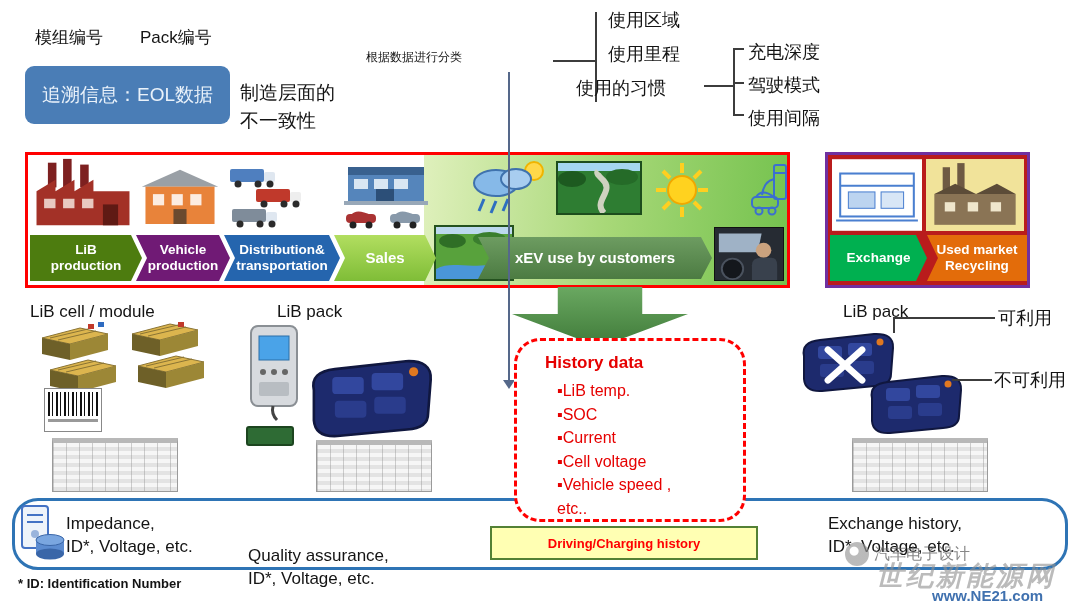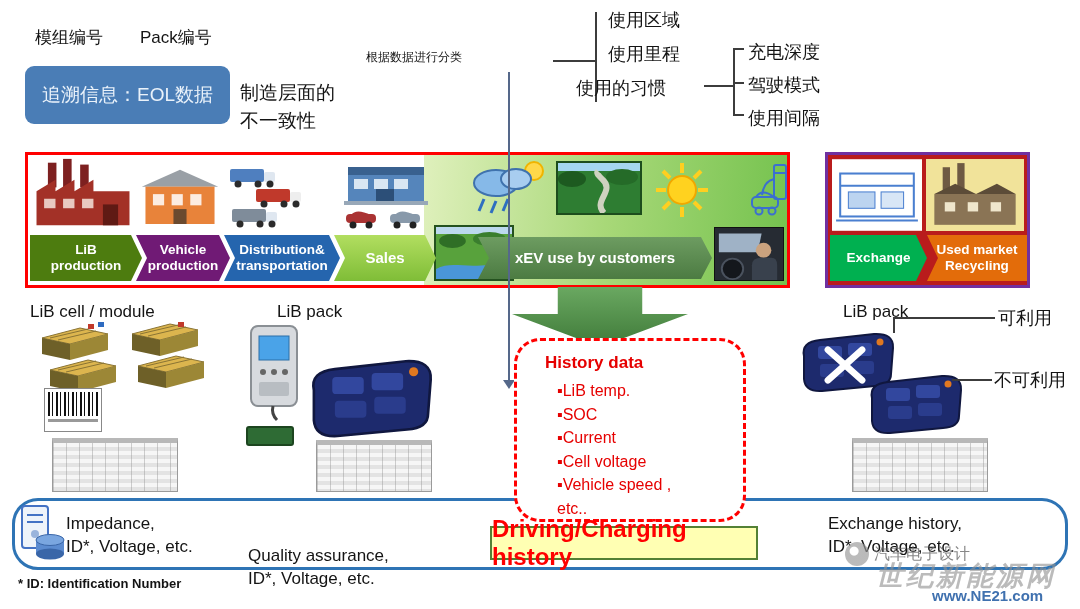--- a/index.html
+++ b/index.html
@@ -97,21 +97,21 @@
   #lbl-usable    { left:998px; top:306px; }
   #lbl-notusable { left:994px; top:368px; }
 
   
   #bottom-band { left:12px; top:498px; width:1056px; height:72px; border:3px solid #2e74b5; border-radius:26px; background:#fff; z-index:4; }
   #server-icon { left:20px; top:504px; width:46px; height:58px; z-index:5; }
   #txt-impedance    { left:66px;  top:512px; font-size:17px; line-height:23px; z-index:5; }
   #txt-quality      { left:248px; top:512px; font-size:17px; line-height:23px; z-index:5;margin-top:32px; }
   #txt-exch-history { left:828px; top:512px; font-size:17px; line-height:23px; z-index:5; }
   #driving-box { left:490px; top:526px; width:268px; height:34px; background:#ffffb3; border:2px solid #538135; z-index:7;
-                 display:flex; align-items:center; justify-content:center; color:#ff0000; font-weight:bold; font-size:24px; }
+                 display:flex; align-items:center; justify-content:center; color:#ff0000; font-weight:bold; font-size:13px; }
   #footnote { left:18px; top:576px; font-size:13px; font-weight:bold; }
 
   
   #wm-logo { left:845px; top:542px; width:24px; height:24px; border-radius:50%;
              background:radial-gradient(circle at 38% 38%, #fff 0 4px, rgba(150,150,150,.65) 5px); z-index:9; }
   #wm-brand-small { left:874px; top:544px; font-size:16px; color:rgba(105,105,105,.8); z-index:9; }
   #wm-brand-large { left:876px; top:558px; font-size:27px; font-weight:bold; letter-spacing:3px; color:rgba(145,145,145,.62); z-index:9;font-style:italic; }
   #wm-url { left:932px; top:587px; font-size:15px; font-weight:bold; color:rgba(43,98,166,.9); z-index:9; }
 </style>
 </head>

